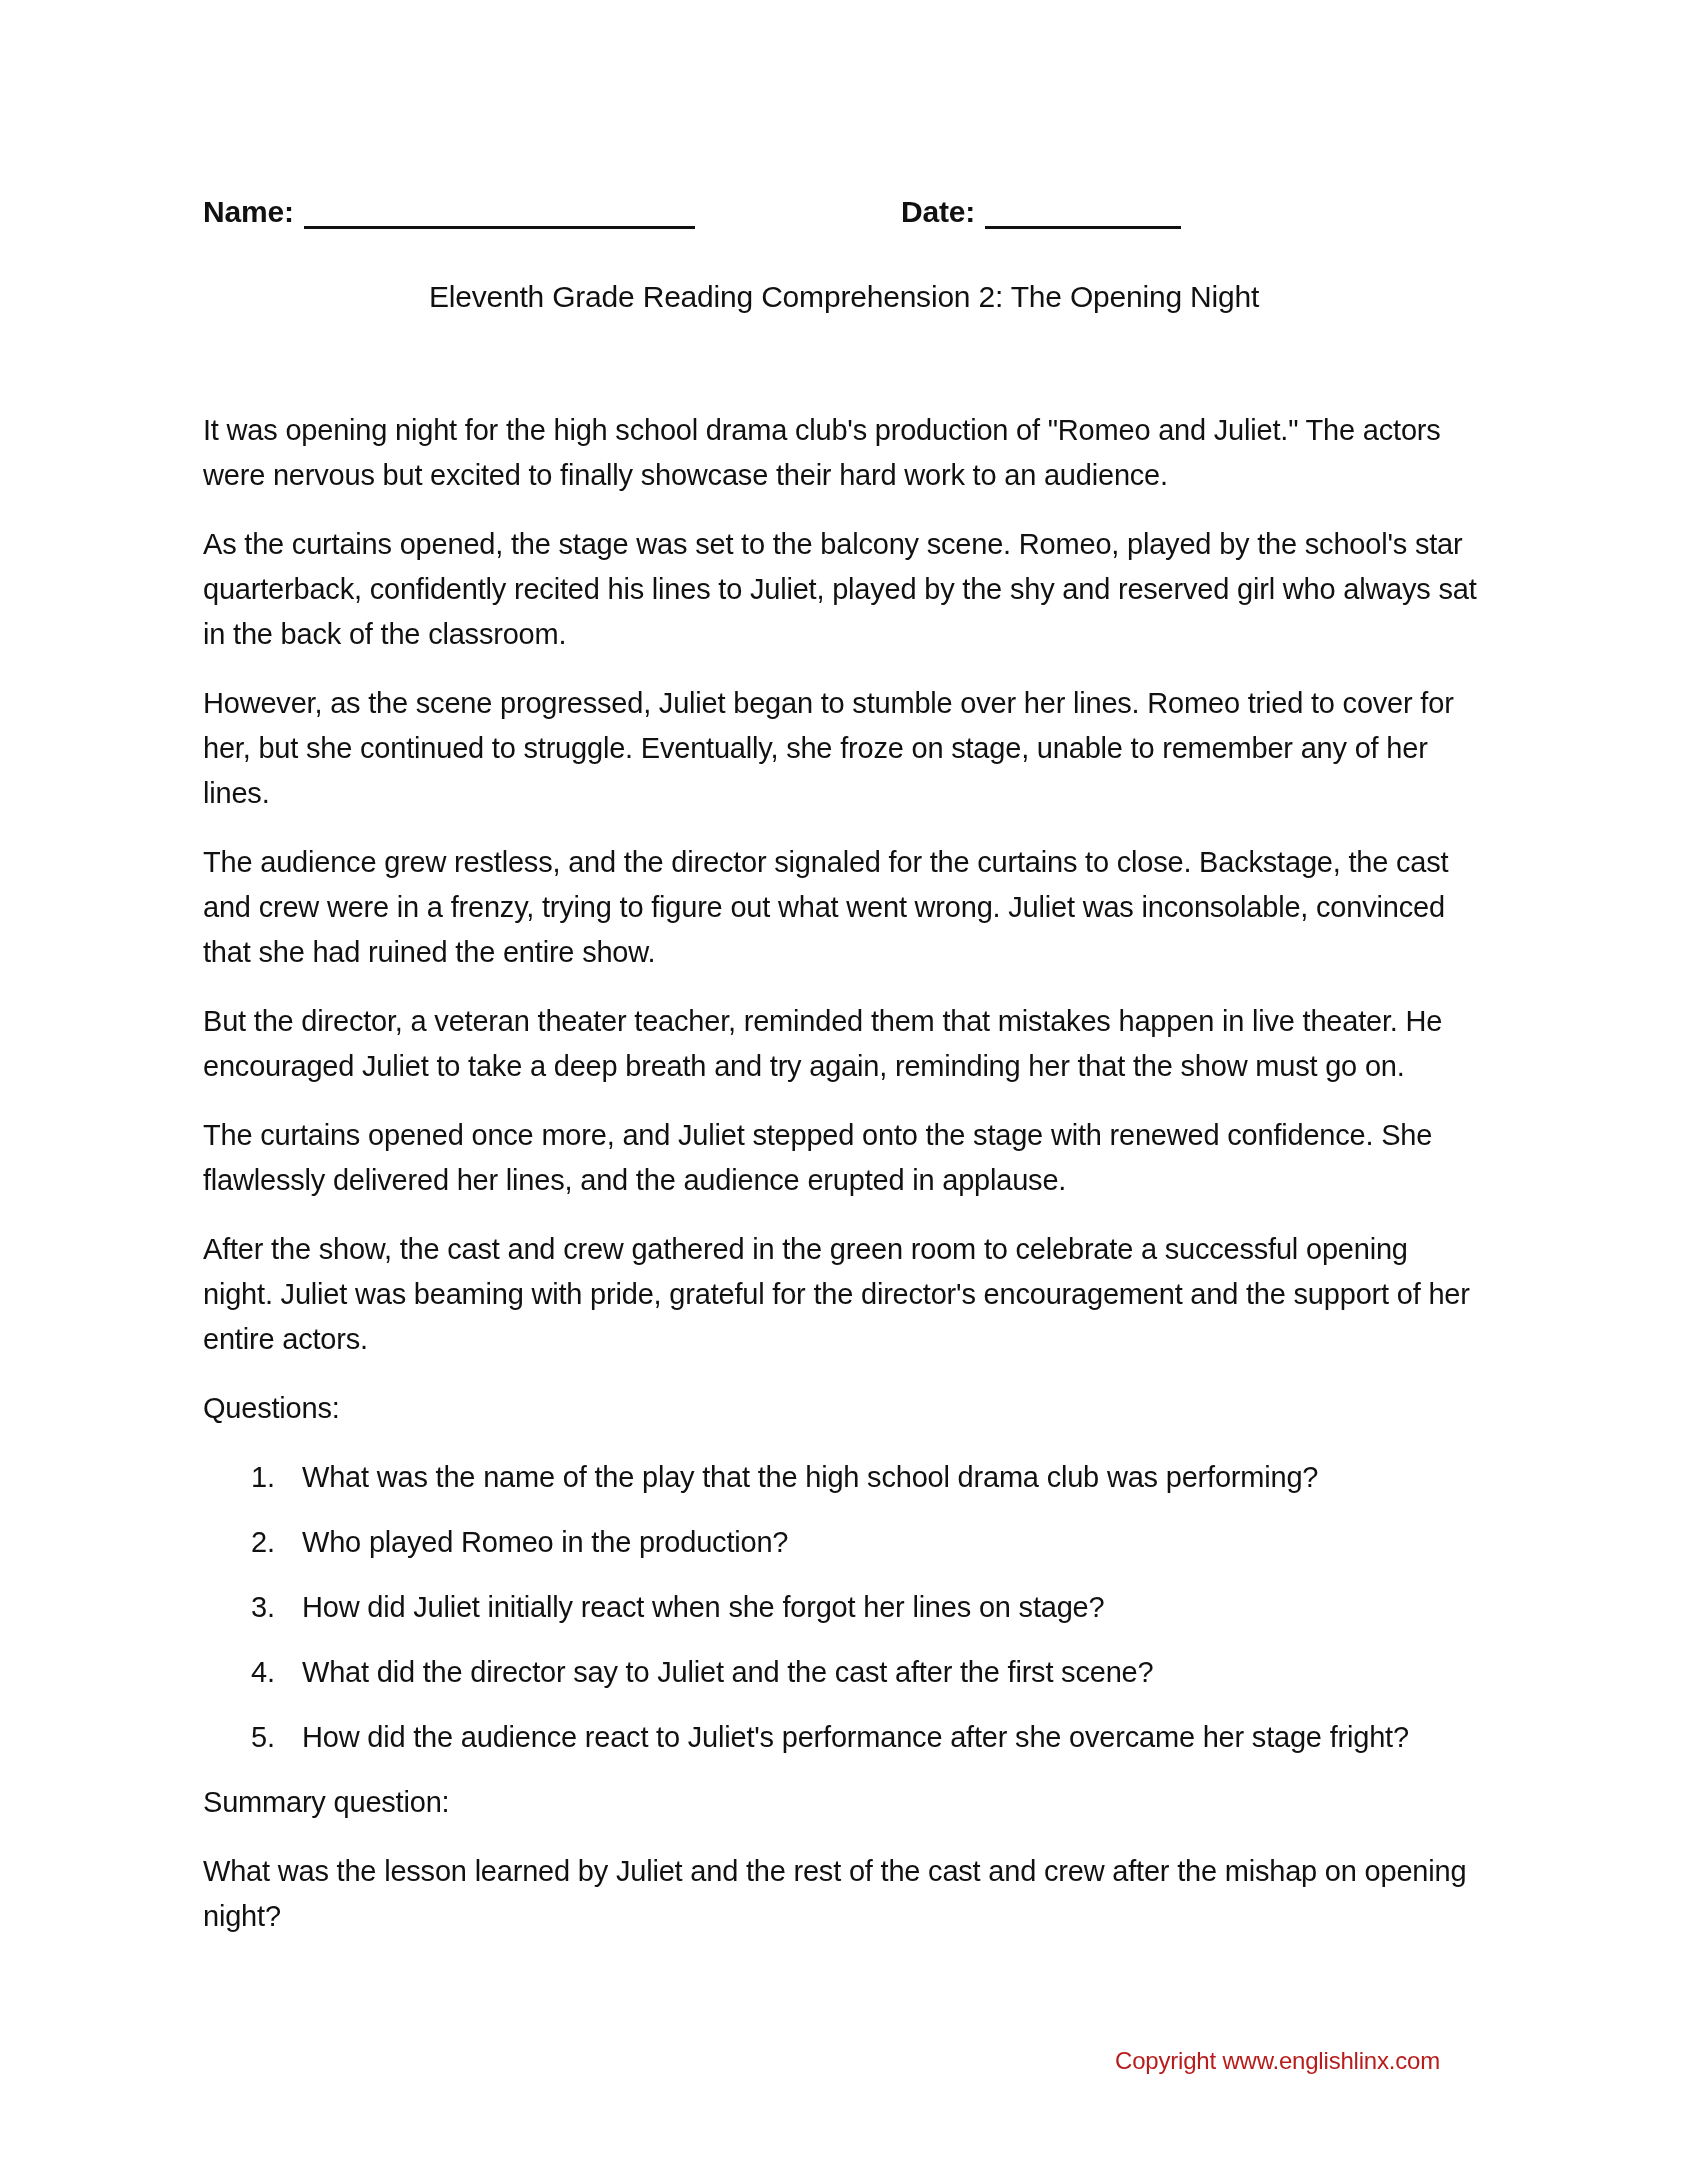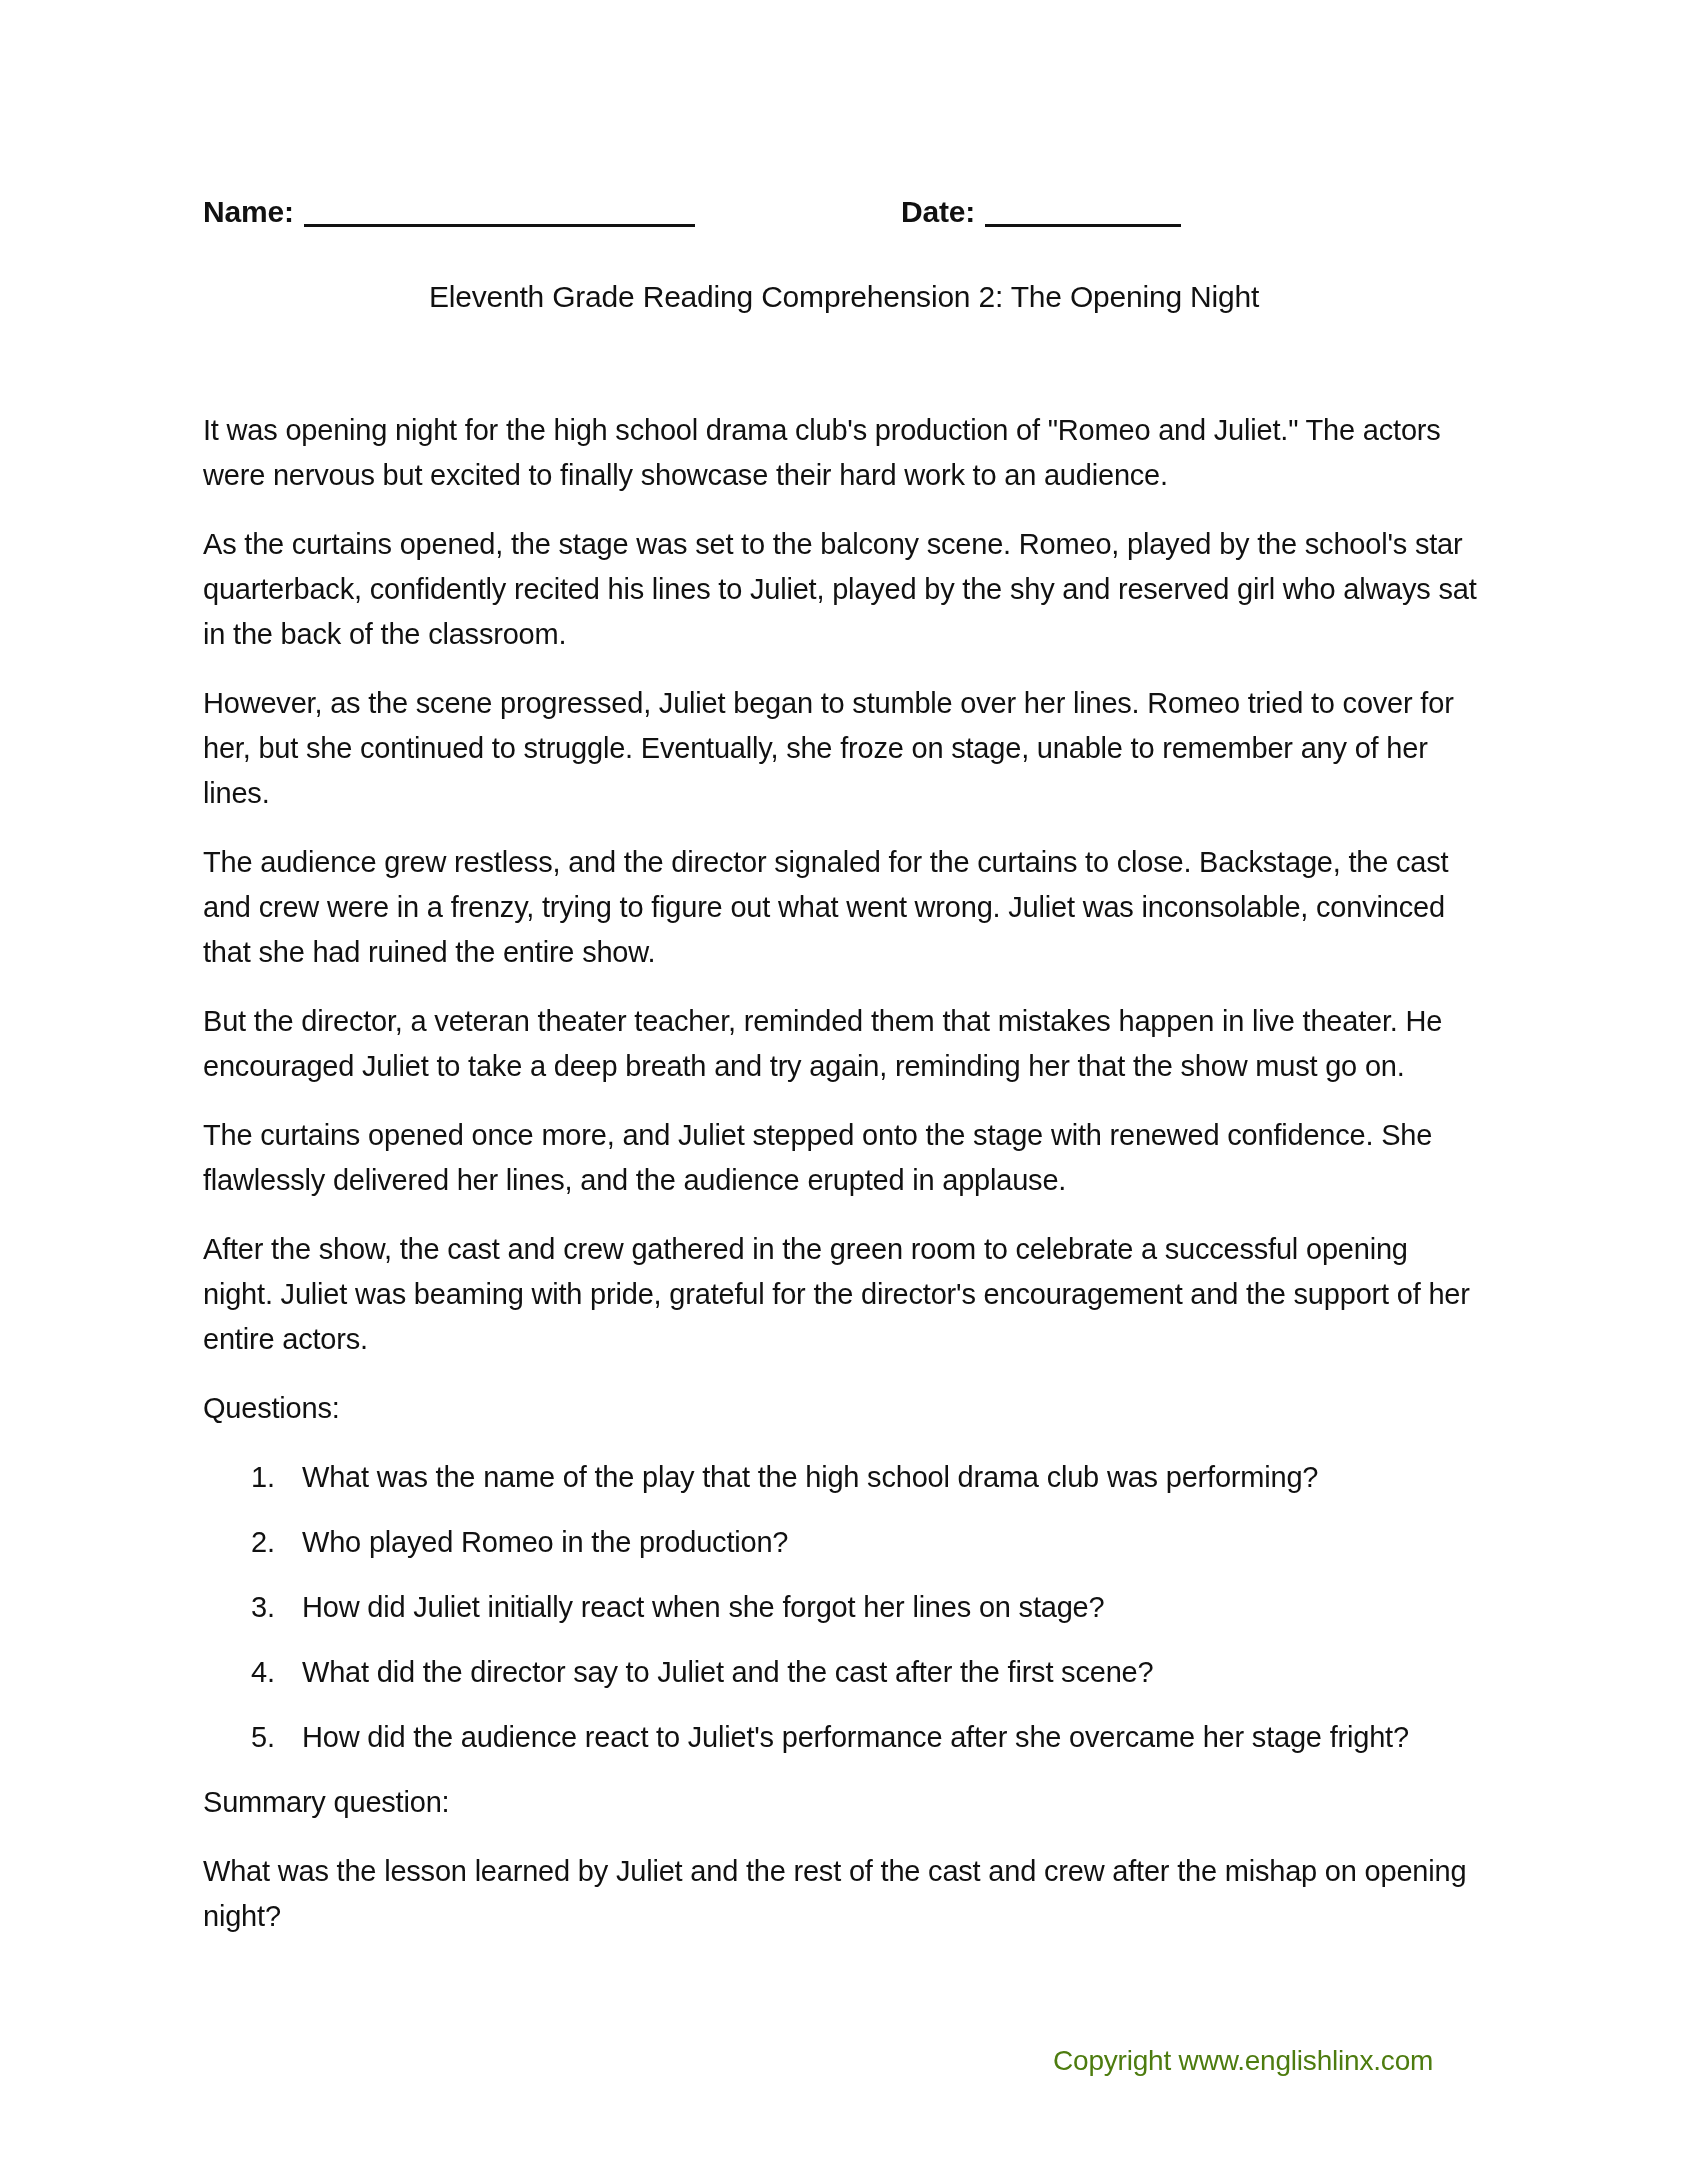--- a/index.html
+++ b/index.html
@@ -25,21 +25,21 @@
     width: 1282px;
   }
   .header-row {
     position: relative;
     height: 40px;
   }
   .field-group {
     position: absolute;
     top: 0;
     display: flex;
-    align-items: flex-start;
+    align-items: center;
     white-space: nowrap;
   }
   .name-group { left: 0; }
   .date-group { left: 698px; }
   .field-label {
     font-size: 30px;
     font-weight: 600;
     line-height: 36px;
   }
   .write-line {
@@ -76,25 +76,25 @@
     margin: 16px 0 20px 0;
   }
   .q-num {
     display: inline-block;
     margin-left: 48px;
     width: 51px;
   }
   .summary-heading { margin-top: 12px; }
   .footer-copyright {
     position: absolute;
-    left: 1053px;
+    left: 1115px;
     top: 2043px;
-    font-size: 28px;
+    font-size: 24px;
     line-height: 36px;
-    color: #4d7c0f;
+    color: #b91c1c;
     white-space: nowrap;
   }
 </style>
 </head>
 <body>
 
 <div class="page">
   <div class="content">
 
     <div class="header-row">

